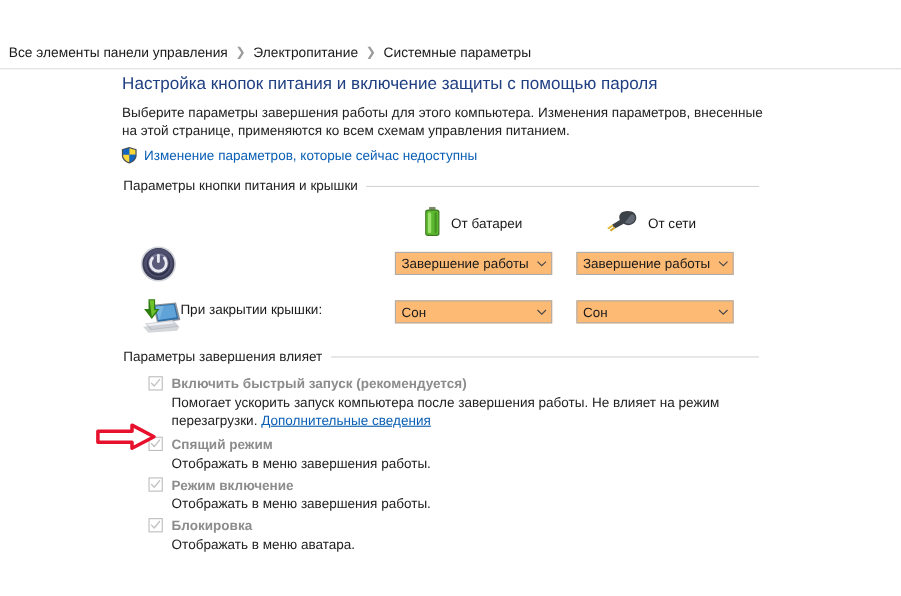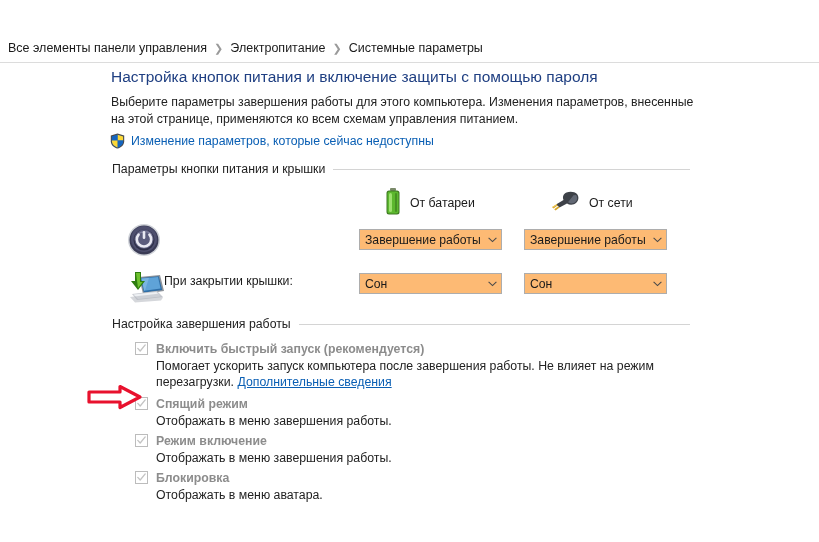--- a/index.html
+++ b/index.html
@@ -379,21 +379,21 @@
           <svg width="9" height="6" viewBox="0 0 9 6">
               <path d="M0.6 0.8 L4.5 4.6 L8.4 0.8" stroke="#4a4a4a" stroke-width="1.1" fill="none"></path>
             </svg>
         </span>
       </div>
     </div>
   </div>
 
   <div class="groupbox" style="top:269px; width:578px;">
     <div class="group-legend-row">
-      <span class="group-legend">Настройка завершения работы</span>
+      <span class="group-legend">Параметры завершения влияет</span>
       <span class="group-rule"></span>
     </div>
 
     <div class="check-item" style="top:25px;">
       <span class="check-box">
         <svg width="9" height="9" viewBox="0 0 9 9">
             <path d="M0.8 4.4 L3.2 7 L8.2 0.9" stroke="#c3c3c3" stroke-width="1.3" fill="none" stroke-linecap="round" stroke-linejoin="round"></path>
           </svg>
       </span>
       <span class="check-label">Включить быстрый запуск (рекомендуется)</span>

